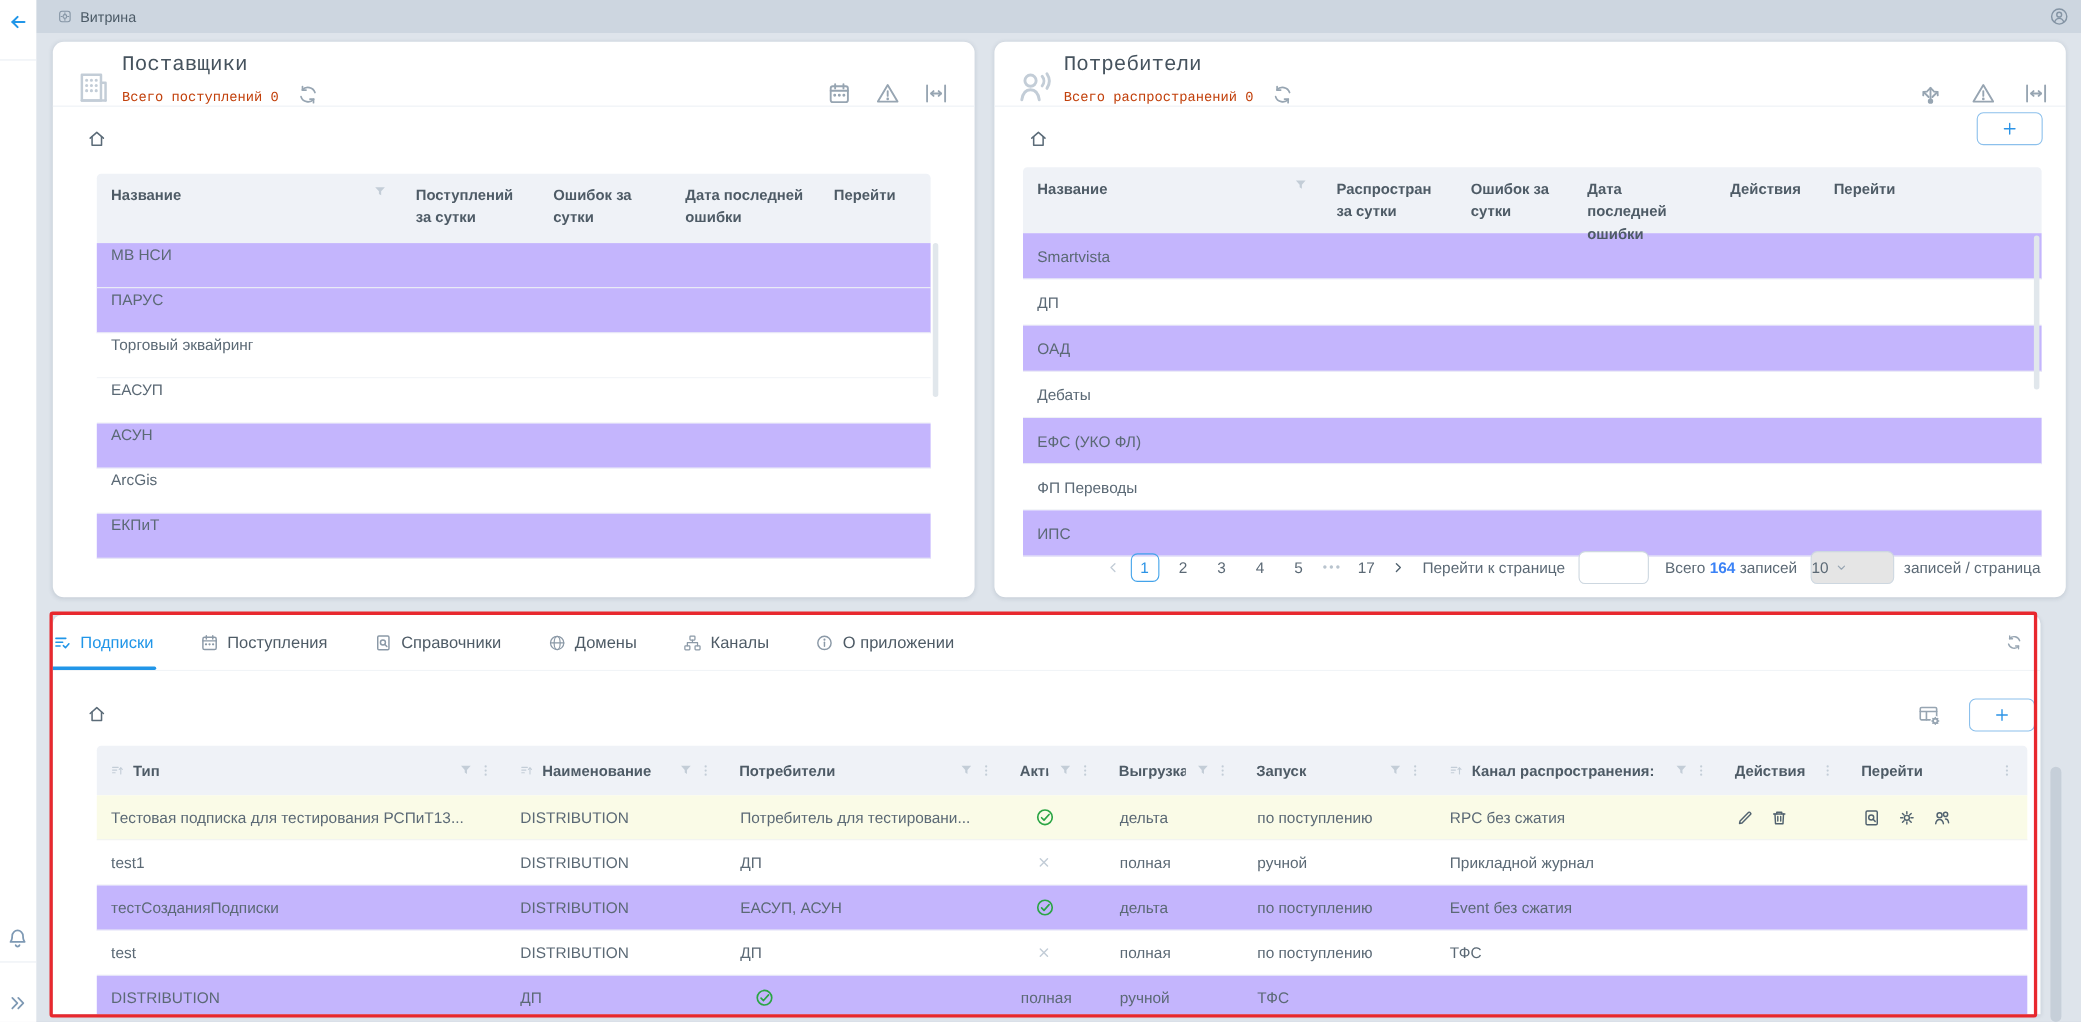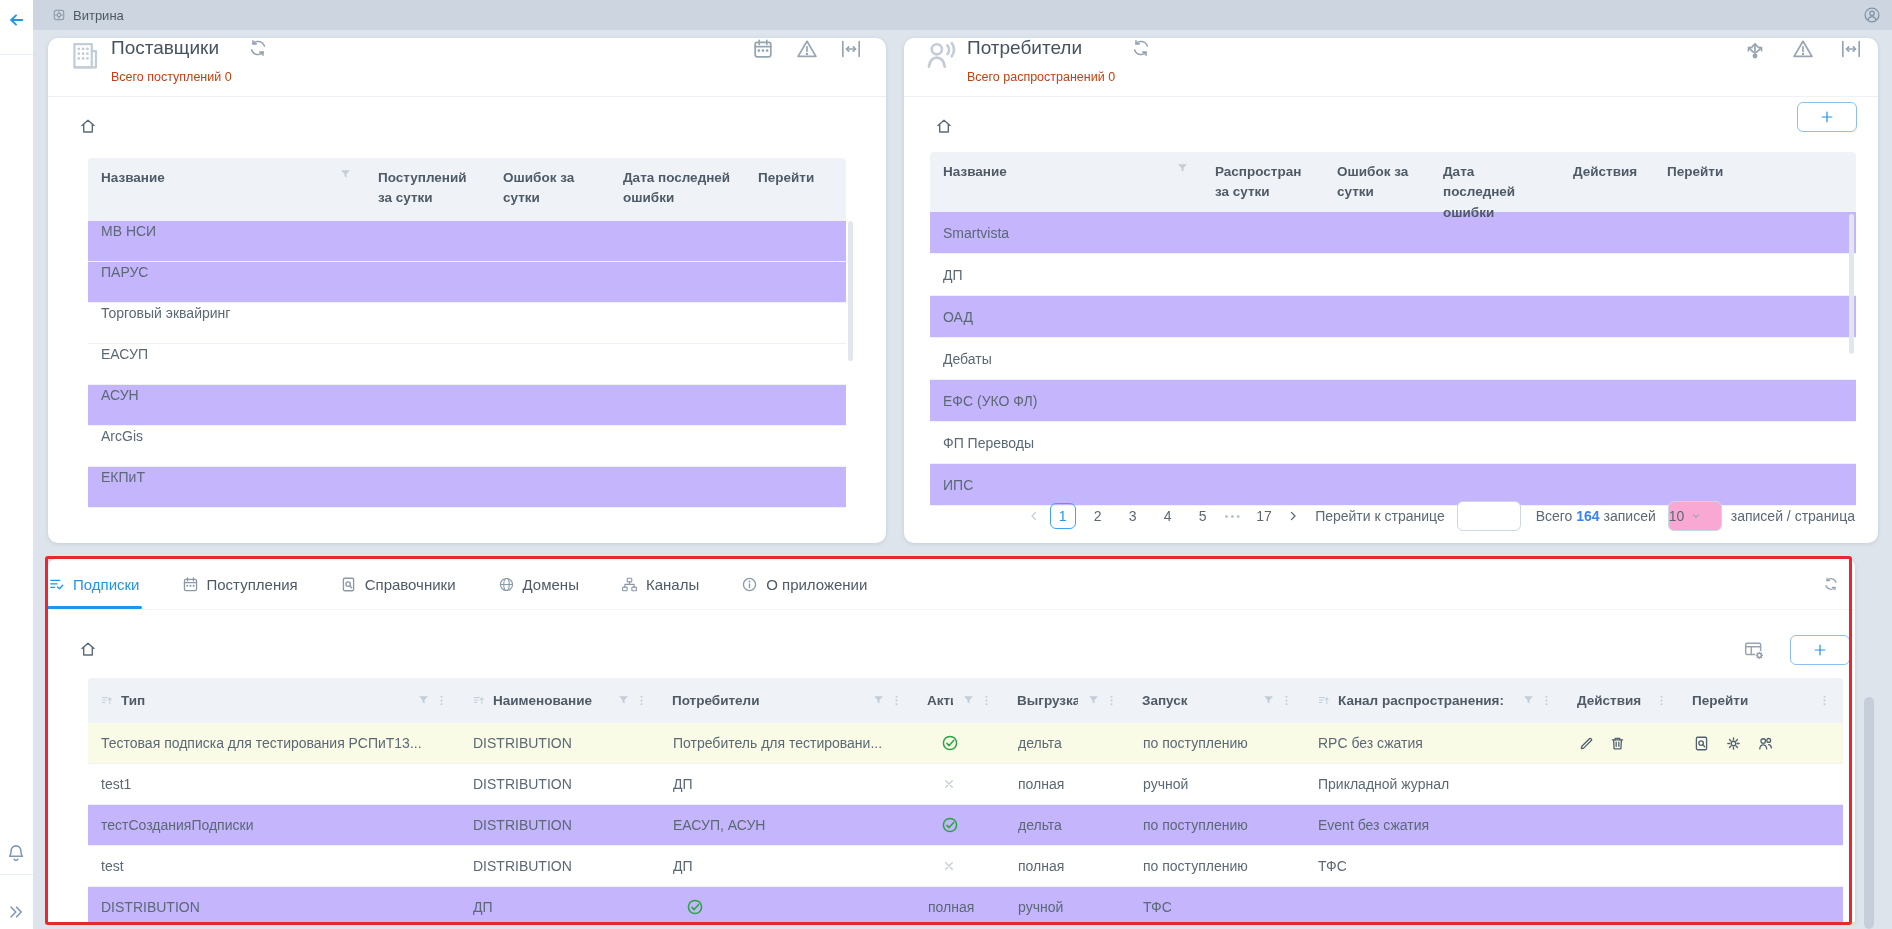--- a/index.html
+++ b/index.html
@@ -24,21 +24,21 @@
   .topbar .app-ic{margin-left:19px;color:#8494a4;}
   .topbar .ttl{margin-left:7px;font-size:13px;color:#4b5a66;}
   .topbar .usr{margin-left:auto;margin-right:11px;color:#8494a4;}
   
   .card{position:absolute;background:#fff;border-radius:10px;box-shadow:0 1px 4px rgba(50,70,90,.14);}
   #supCard{left:48px;top:38px;width:838px;height:505px;}
   #conCard{left:904px;top:38px;width:974px;height:505px;}
   #subCard{left:48px;top:559px;width:1807px;height:363px;border-radius:8px 8px 0 0;overflow:hidden;}
   .redbox{position:absolute;left:45px;top:556px;width:1807px;height:369px;border:3px solid #e8282e;
     border-radius:3px;pointer-events:none;z-index:5;}
-  .phead{height:59px;border-bottom:1px solid #edf1f5;display:flex;align-items:flex-start;padding-left:20px;}
+  .phead{height:59px;border-bottom:1px solid #edf1f5;display:flex;align-items:flex-end;padding-left:20px;font-family:Liberation Mono, monospace;}
   .phead .tblock{margin-left:9px;}
   .ptitle{font-size:19px;color:#46535e;line-height:1.05;}
   .psub{font-size:12.5px;color:#c2410c;margin-top:12px;}
   .phead .refresh{margin-left:16px;}
   .phead .ricons{margin-left:auto;display:flex;align-items:center;}
   .homeic{position:absolute;left:31px;top:79px;}
   
   .tbl{position:absolute;}
   .thead{display:grid;background:#eff2f7;border-radius:4px 4px 0 0;}
   .hcell{display:flex;align-items:flex-start;padding:10px 13px 0 13px;font-size:13.5px;font-weight:bold;
@@ -78,21 +78,21 @@
   .toolrow-ic{position:absolute;cursor:pointer;}
   
   .pager{position:absolute;right:23px;top:458px;height:40px;display:flex;align-items:center;
     gap:9px;font-size:14px;color:#5b6975;}
   .pnum{min-width:26px;height:26px;display:flex;align-items:center;justify-content:center;
     border-radius:6px;cursor:pointer;padding:0 3px;}
   .pnum.cur{border:1px solid #43a3ea;color:#2b93e6;}
   .pell{color:#b9c4ce;letter-spacing:2px;font-size:11px;cursor:pointer;}
   .ginput{width:64px;height:30px;border:1px solid #cdd7e0;border-radius:6px;background:#fff;
     margin-left:3px;outline:none;font-size:14px;padding:0 8px;color:#5b6975;}
-  .psel{width:54px;height:30px;border:1px solid #cdd7e0;border-radius:6px;background:#f9a8d4;
+  .psel{width:76px;height:30px;border:1px solid #cdd7e0;border-radius:6px;background:#e5e5e5;
     display:flex;align-items:center;justify-content:flex-start;gap:6px;cursor:pointer;margin-left:3px;}
   .ptotal b{color:#3b82f6;}
   
   .vthumb{position:absolute;border-radius:3px;background:#e1e7ec;}
   .pagescroll{position:absolute;left:1864px;top:697px;width:10px;height:232px;background:#c6cfd9;
     border-radius:5px;z-index:6;}
 </style>
 </head>
 <body>
 

